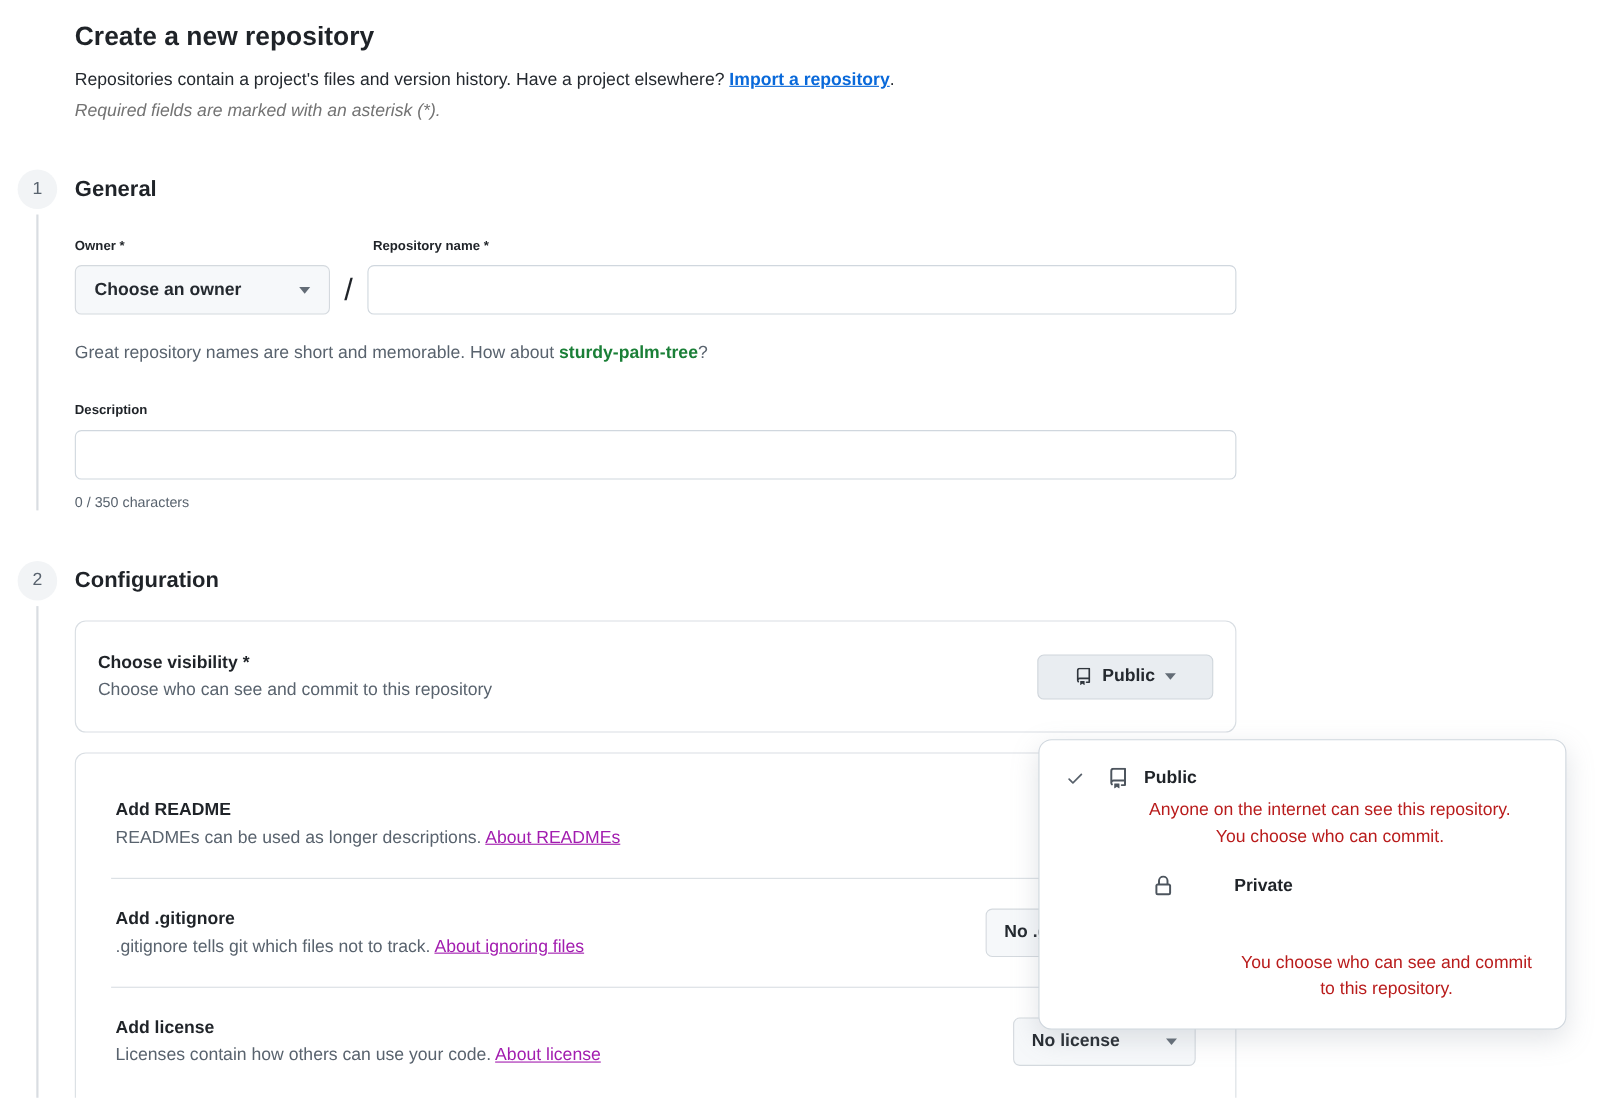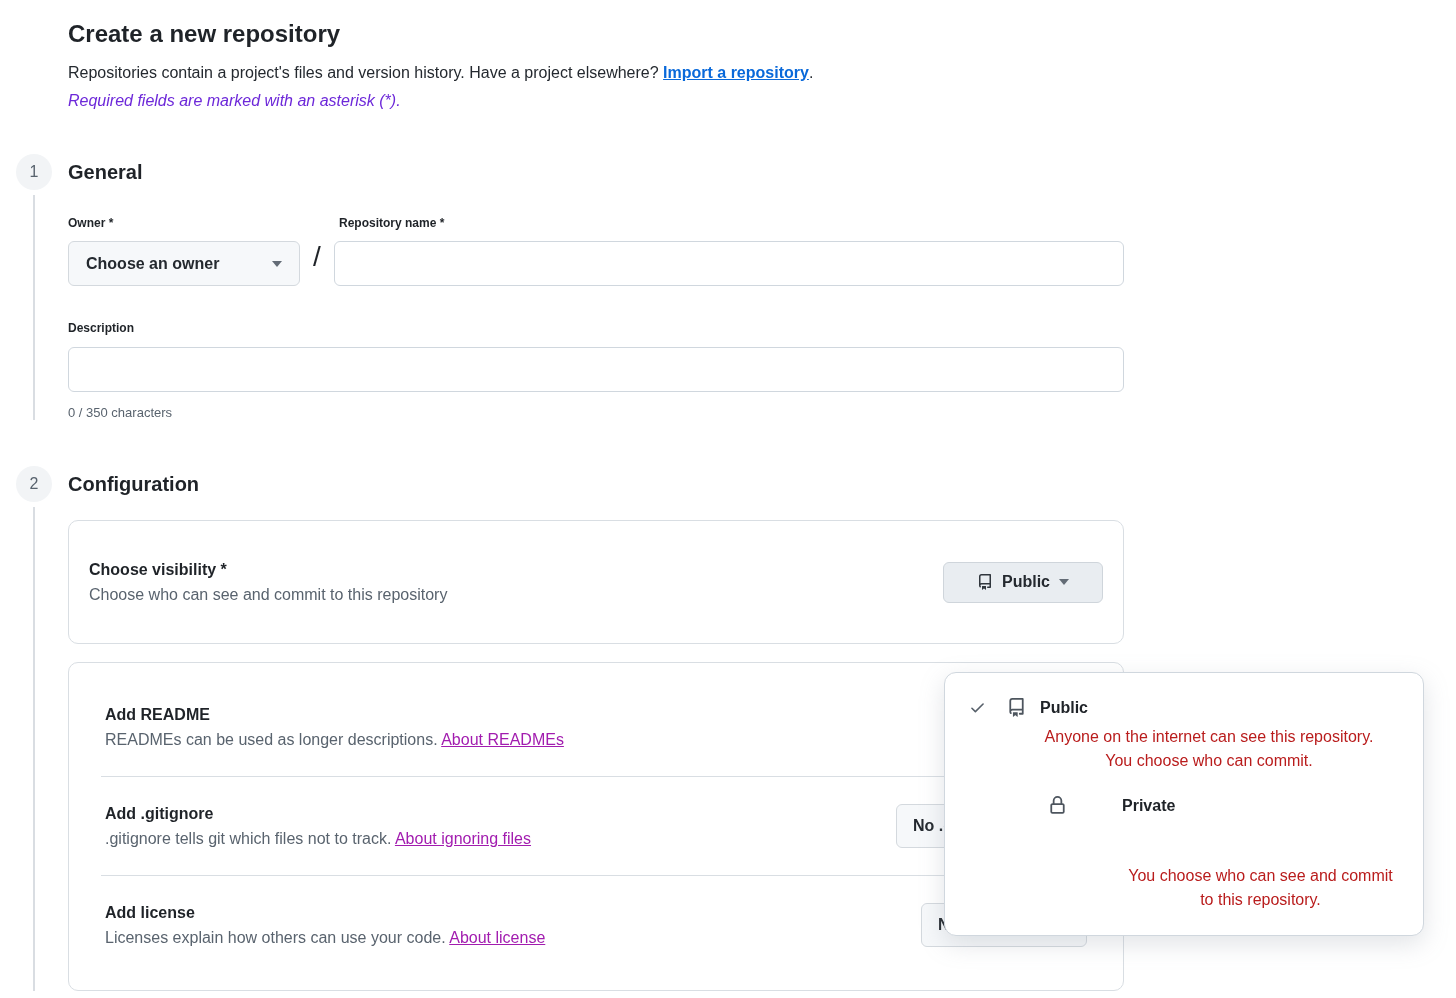--- a/index.html
+++ b/index.html
@@ -9,41 +9,41 @@
     background: #ffffff; color: #1f2328;
     font-family: "Liberation Sans", sans-serif; font-size: 16px;
   }
   a { text-decoration: underline; }
 
   
   .page-header { padding: 20px 0 0 68px; }
   .page-title { font-size: 24px; font-weight: 700; margin: 0 0 16px 0; }
   .page-sub { margin: 0 0 10px 0; color: #24292f; }
   .page-sub a { color: #0969da; font-weight: 600; }
-  .page-required { margin: 0; font-style: italic; color: #6d28d9; }
+  .page-required { margin: 0; font-style: italic; color: #737373; }
 
   
   .section { display: flex; align-items: stretch; }
   .section-general { margin-top: 44px; }
   .section-config { margin-top: 46px; }
   .rail { width: 68px; flex: 0 0 68px; display: flex; flex-direction: column; align-items: center; }
   .step-circle {
     width: 36px; height: 36px; border-radius: 50%;
     background: #f2f4f6; color: #59636e; font-size: 16px;
     display: flex; align-items: center; justify-content: center; flex: 0 0 36px;
   }
   .rail-line { width: 2px; background: #d9dde2; flex: 1; margin-top: 5px; }
   .section-content { width: 1056px; }
   .section-heading { font-size: 20px; font-weight: 700; margin: 0; line-height: 36px; }
 
   
   .field-labels { display: flex; margin: 26px 0 11px 0; }
   .field-label { font-weight: 700; font-size: 12px; }
   .owner-label { width: 271px; flex: 0 0 271px; }
-  .controls-row { display: flex; }
+  .controls-row { display: flex; align-items: center; }
   .btn {
     display: inline-flex; align-items: center; background: #f6f8fa;
     border: 1px solid #d4d9de; border-radius: 6px; height: 45px;
     font-family: "Liberation Sans", sans-serif;
     font-size: 16px; font-weight: 700; color: #24292f; cursor: pointer;
   }
   .owner-btn { width: 232px; justify-content: space-between; padding: 0 17px; }
   .caret { width: 0; height: 0; border: 5px solid transparent; border-top: 6px solid #636c76; margin-top: 5px; }
   .slash { font-size: 28px; font-weight: 300; color: #1f2328; padding: 0 13px; }
   .text-input {
@@ -55,21 +55,21 @@
   .suggestion { margin-top: 26px; color: #59636e; }
   .suggestion b { color: #1a7f37; font-weight: 700; }
   .desc-label { font-weight: 700; margin-top: 35px; }
   .desc-input { display: block; width: 1056px; margin-top: 12px; }
   .char-counter { margin-top: 13px; font-size: 13px; color: #59636e; }
 
   
   .vis-card {
     margin-top: 18px; border: 1px solid #d9dee3; border-radius: 10px;
     padding: 22px 20px; display: flex; align-items: center; justify-content: space-between;
-    height: 124px;
+    height: 102px;
   }
   .row-title { font-weight: 700; font-size: 16px; }
   .row-desc { margin-top: 7px; color: #59636e; font-size: 16px; }
   .row-desc a { color: #a21caf; }
   .vis-btn { width: 160px; height: 41px; justify-content: center; gap: 9px; background: #e9edf1; border-color: #cfd5db; }
   .octicon { display: inline-block; vertical-align: text-bottom; fill: currentColor; }
   .vis-btn .octicon { color: #30363d; }
 
   .options-card { margin-top: 18px; border: 1px solid #d9dee3; border-radius: 10px; padding: 16px; }
   .card-row { margin: 0 16px; padding: 27px 4px; display: flex; align-items: center; justify-content: space-between; }
@@ -118,20 +118,23 @@
 
     <div class="controls-row">
       <button class="btn owner-btn">
         <span>Choose an owner</span>
         <span class="caret"></span>
       </button>
       <span class="slash">/</span>
       <input class="text-input repo-name-input" type="text" value="" style="">
     </div>
 
+    <div class="suggestion">
+      <span>Great repository names are short and memorable. How about </span><b>sturdy-palm-tree</b><span>?</span>
+    </div>
 
     <div class="field-label desc-label">Description</div>
     <input class="text-input desc-input" type="text" value="" style="">
     <div class="char-counter">0 / 350 characters</div>
   </div>
 </div>
 
 <div class="section section-config">
   <div class="rail">
     <div class="step-circle">2</div>
@@ -174,21 +177,21 @@
         <button class="btn select-btn gitignore-btn">
           <span>No .gitignore</span>
           <span class="caret"></span>
         </button>
       </div>
 
       <div class="card-row">
         <div>
           <div class="row-title">Add license</div>
           <div class="row-desc">
-            <span>Licenses explain how others can use your code. </span><a href="#">About license</a>
+            <span>Licenses contain how others can use your code. </span><a href="#">About license</a>
           </div>
         </div>
         <button class="btn select-btn">
           <span>No license</span>
           <span class="caret"></span>
         </button>
       </div>
     </div>
   </div>
 </div>

